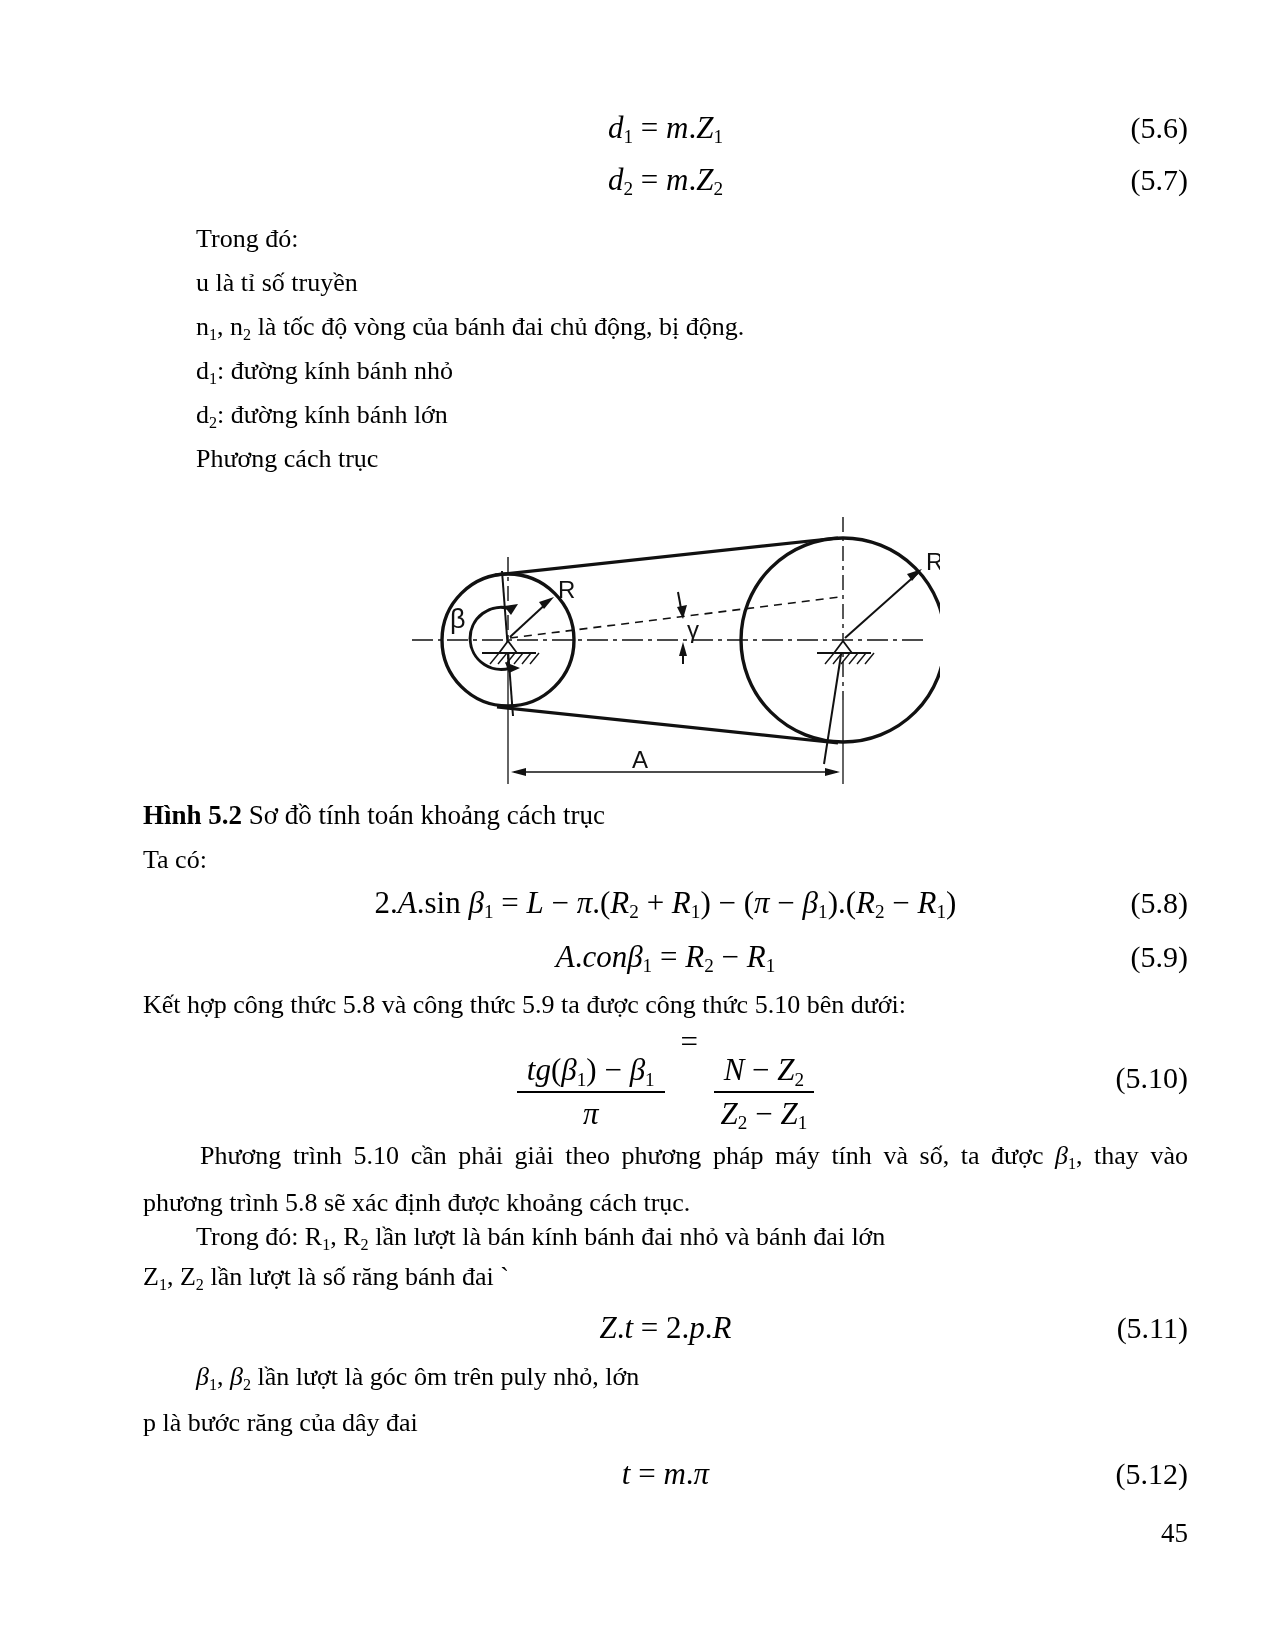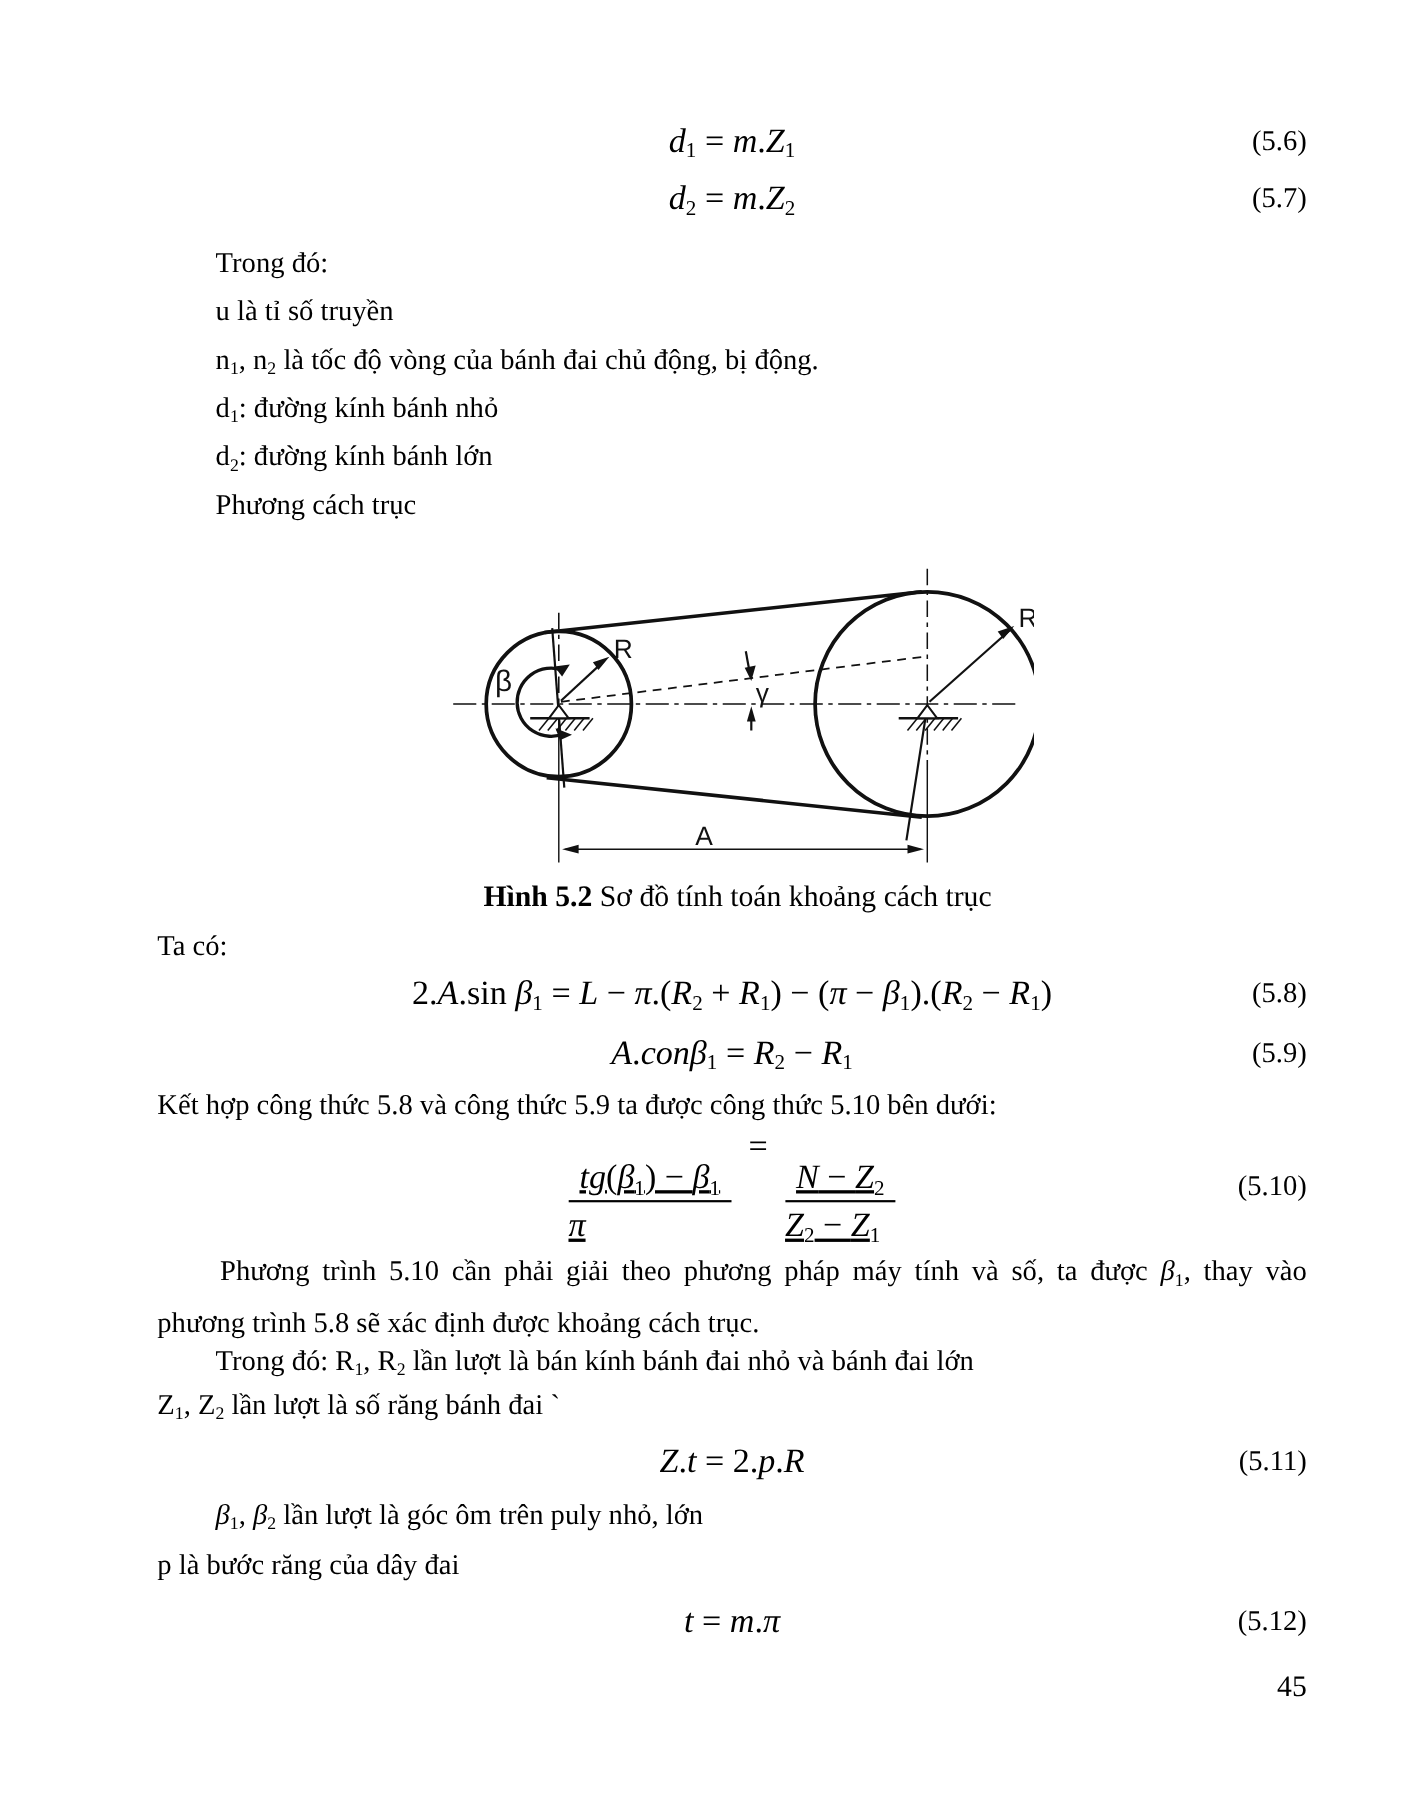--- a/index.html
+++ b/index.html
@@ -12,30 +12,30 @@
     font-size:26px;
     overflow:hidden;
   }
   .bodyline{position:absolute;left:143px;width:1045px;white-space:nowrap;}
   .bodyline.indent{left:196px;}
   .eqrow{position:absolute;left:143px;width:1045px;height:42px;
          display:flex;align-items:center;justify-content:center;}
   .formula{font-size:31px;white-space:nowrap;}
   .formula i{font-style:italic;}
   .eqnum{position:absolute;right:0;top:50%;transform:translateY(-50%);
-         font-size:26px;font-style:normal;}
+         font-size:30px;font-style:normal;}
   sub{font-size:62%;line-height:0;position:relative;top:0.28em;vertical-align:baseline;}
-  .frac{display:inline-flex;flex-direction:column;
-        vertical-align:-0.9em;margin:0 8px;line-height:1.15;text-decoration:underline;}
+  .frac{display:inline-flex;flex-direction:column;align-items:center;
+        vertical-align:-0.9em;margin:0 8px;line-height:1.15;}
   .frac .num{border-bottom:2.5px solid #000;padding:0 10px 3px;}
   .frac .den{padding-top:3px;}
   .para{position:absolute;left:143px;width:1045px;text-align:justify;
         line-height:47px;text-indent:57px;white-space:normal;}
   .caption{position:absolute;left:143px;width:1055px;top:800px;
-           text-align:center;font-size:27px;}
+           text-align:left;font-size:27px;}
   .caption b{font-weight:bold;}
   .diagram{position:absolute;left:400px;top:495px;width:540px;height:300px;}
   .diagram text{font-family:"Liberation Sans","DejaVu Sans",sans-serif;fill:#111;}
   .pagenum{position:absolute;top:1518px;right:87px;font-size:27px;}
 </style>
 </head>
 <body>
 
 <div class="page">
 

